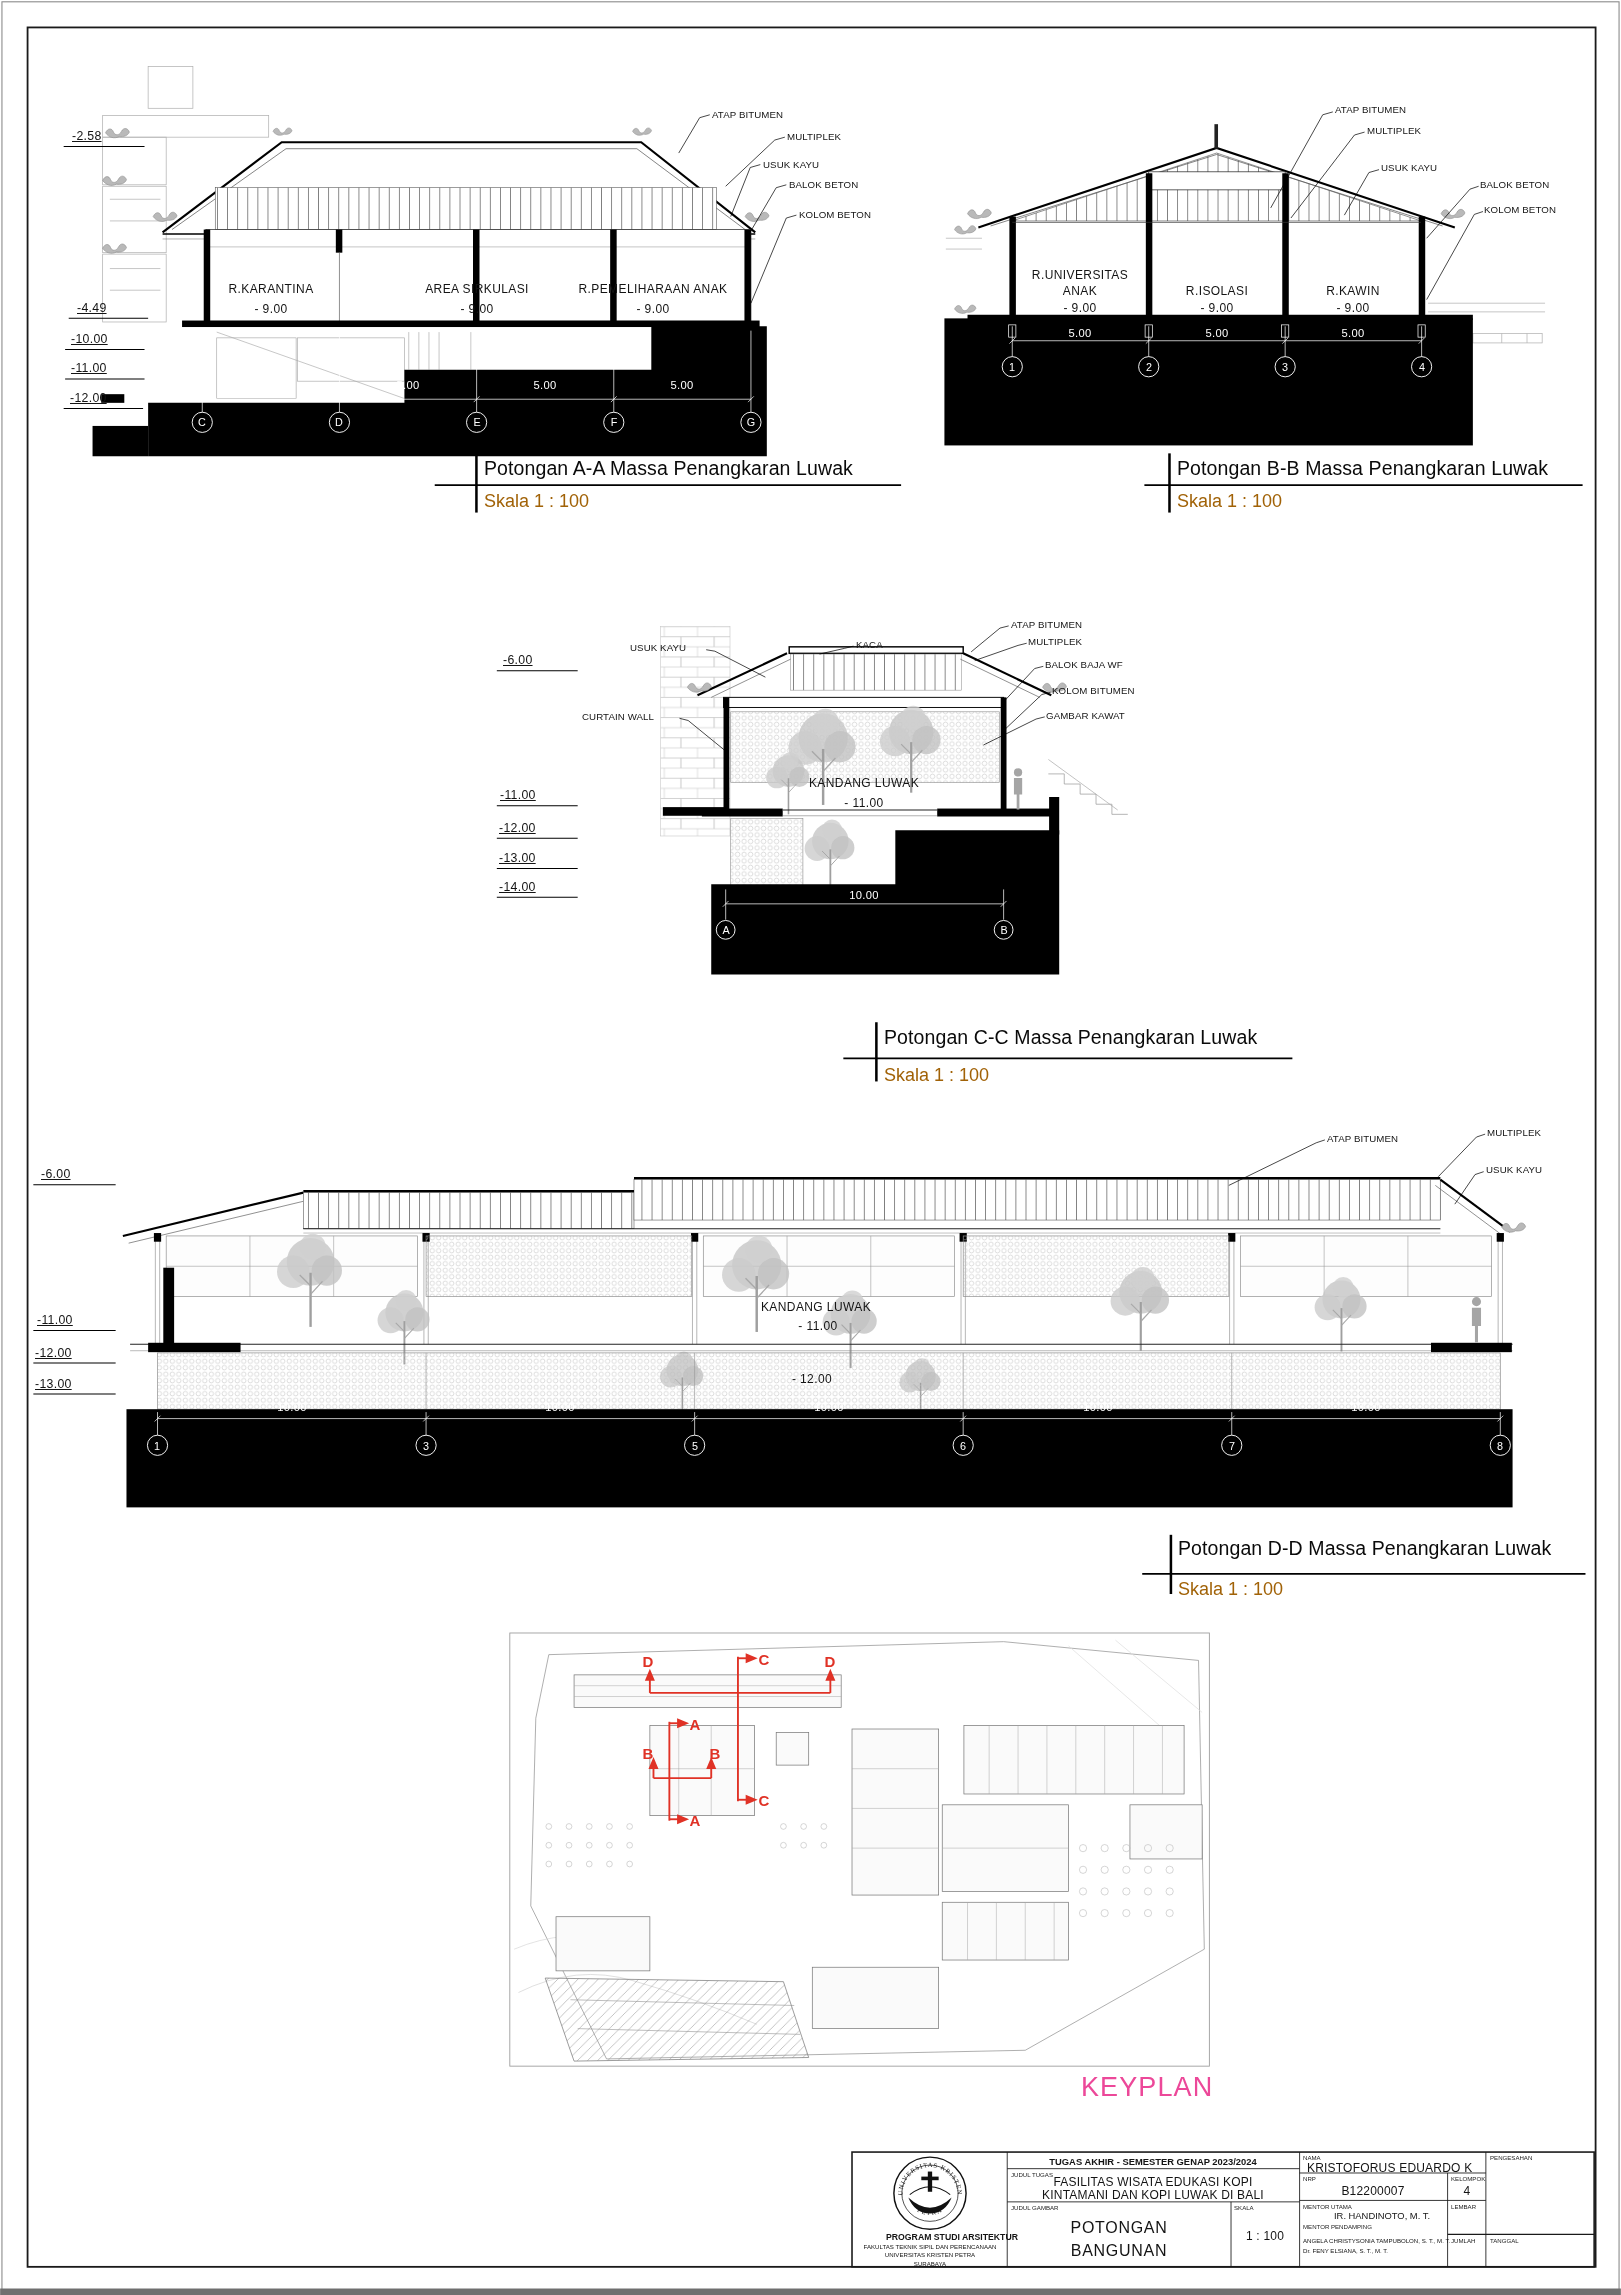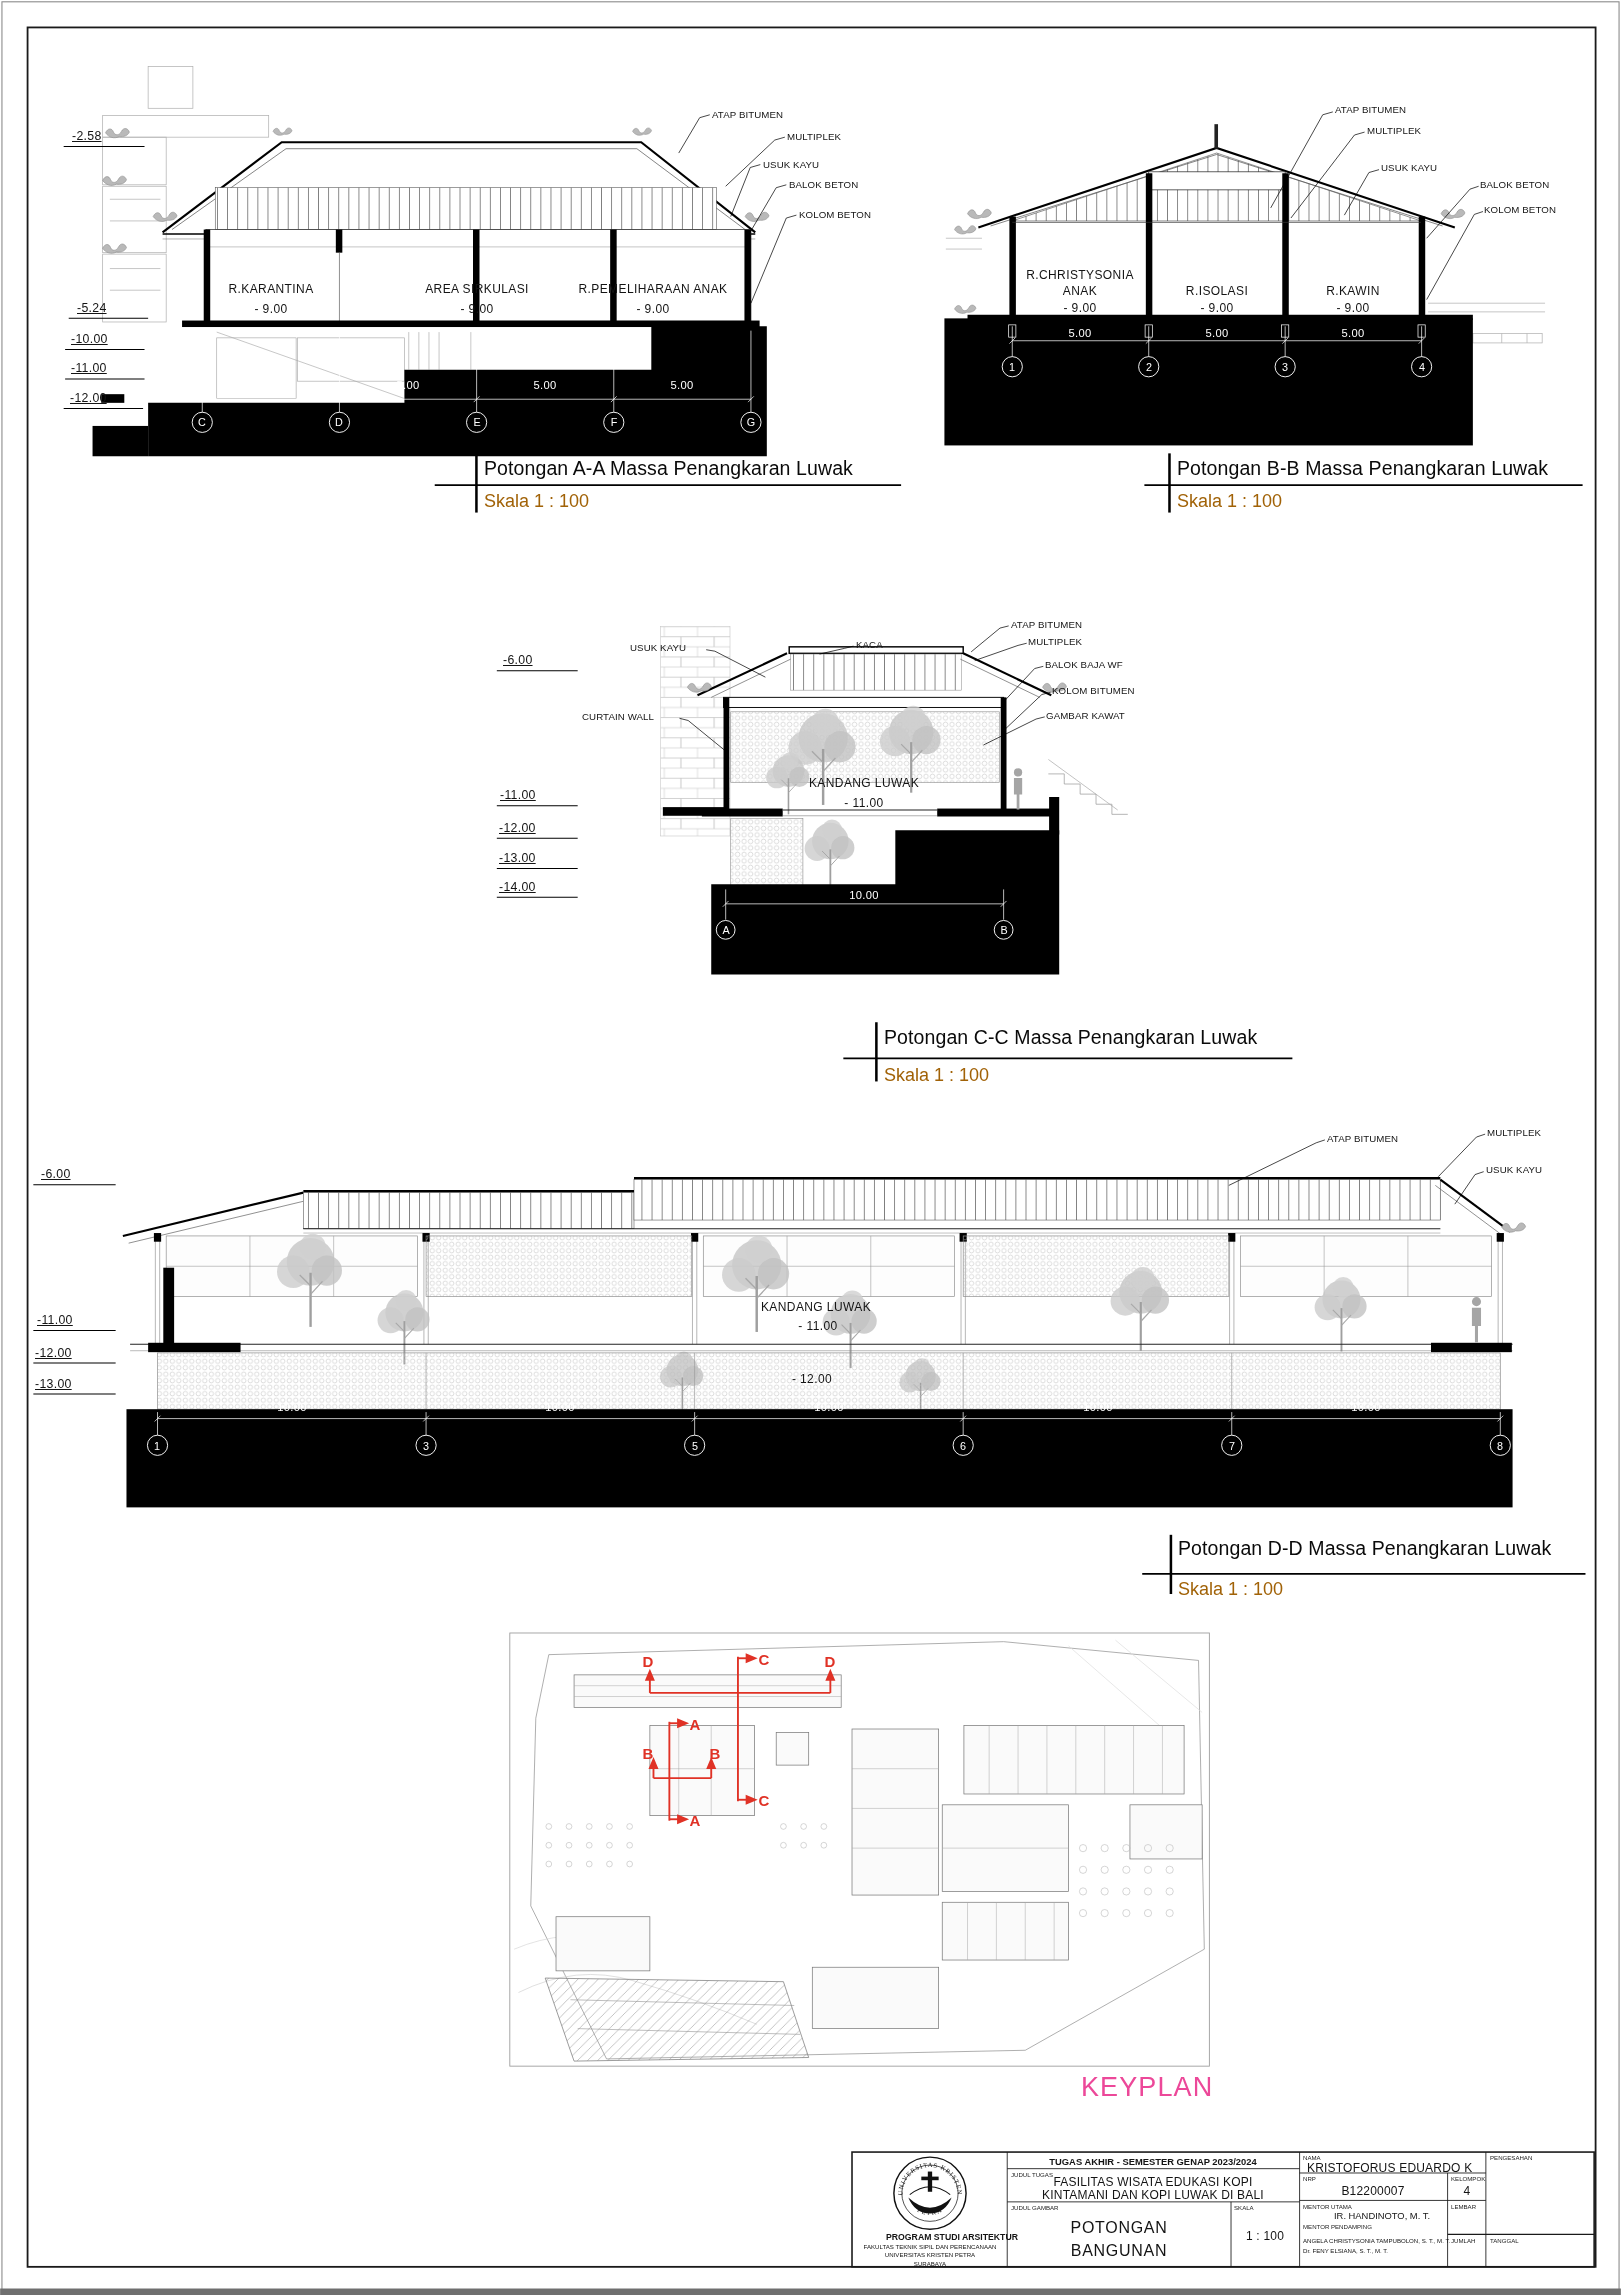--- a/index.html
+++ b/index.html
@@ -577,21 +577,21 @@
       <textPath href="#arcB" startOffset="50%" text-anchor="middle">PETRA</textPath>
     </text>
     <rect x="1285" y="3008" width="6" height="28" fill="#111"></rect>
     <rect x="1276" y="3015" width="24" height="5" fill="#111"></rect>
     <path d="M1260,3040 q28,-22 56,0" fill="none" stroke="#111" stroke-width="1.5"></path>
     <path d="M1258,3044 q30,28 60,0 q-9,22 -30,22 q-21,0 -30,-22 z" fill="#111"></path>
   </g>
 </svg>
 
 <span class="t el" style="left:72px;top:130px">-2.58</span>
-<span class="t el" style="left:77px;top:302px">-5.24</span>
+<span class="t el" style="left:77px;top:302px">-4.49</span>
 <span class="t el" style="left:71px;top:333px">-10.00</span>
 <span class="t el" style="left:71px;top:362px">-11.00</span>
 <span class="t el" style="left:70px;top:392px">-12.00</span>
 <span class="t room cx" style="left:271px;top:283px">R.KARANTINA</span>
 <span class="t room cx" style="left:271px;top:303px">- 9.00</span>
 <span class="t room cx" style="left:477px;top:283px">AREA SIRKULASI</span>
 <span class="t room cx" style="left:477px;top:303px">- 9.00</span>
 <span class="t room cx" style="left:653px;top:283px">R.PEMELIHARAAN ANAK</span>
 <span class="t room cx" style="left:653px;top:303px">- 9.00</span>
 <span class="t call" style="left:712px;top:110px">ATAP BITUMEN</span>
@@ -604,21 +604,21 @@
 <span class="t dim w cx" style="left:545px;top:380px">5.00</span>
 <span class="t dim w cx" style="left:682px;top:380px">5.00</span>
 <span class="t bub w cc" style="left:202px;top:422px">C</span>
 <span class="t bub w cc" style="left:339px;top:422px">D</span>
 <span class="t bub w cc" style="left:477px;top:422px">E</span>
 <span class="t bub w cc" style="left:614px;top:422px">F</span>
 <span class="t bub w cc" style="left:751px;top:422px">G</span>
 <span class="t stitle" style="left:484px;top:459px">Potongan A-A Massa Penangkaran Luwak</span>
 <span class="t sskala" style="left:484px;top:492px">Skala 1 : 100</span>
 
-<span class="t room cx" style="left:1080px;top:269px">R.CHRISTYSONIA</span>
+<span class="t room cx" style="left:1080px;top:269px">R.UNIVERSITAS</span>
 <span class="t room cx" style="left:1080px;top:285px">ANAK</span>
 <span class="t room cx" style="left:1080px;top:302px">- 9.00</span>
 <span class="t room cx" style="left:1217px;top:285px">R.ISOLASI</span>
 <span class="t room cx" style="left:1217px;top:302px">- 9.00</span>
 <span class="t room cx" style="left:1353px;top:285px">R.KAWIN</span>
 <span class="t room cx" style="left:1353px;top:302px">- 9.00</span>
 <span class="t call" style="left:1335px;top:105px">ATAP BITUMEN</span>
 <span class="t call" style="left:1367px;top:126px">MULTIPLEK</span>
 <span class="t call" style="left:1381px;top:163px">USUK KAYU</span>
 <span class="t call" style="left:1480px;top:180px">BALOK BETON</span>

